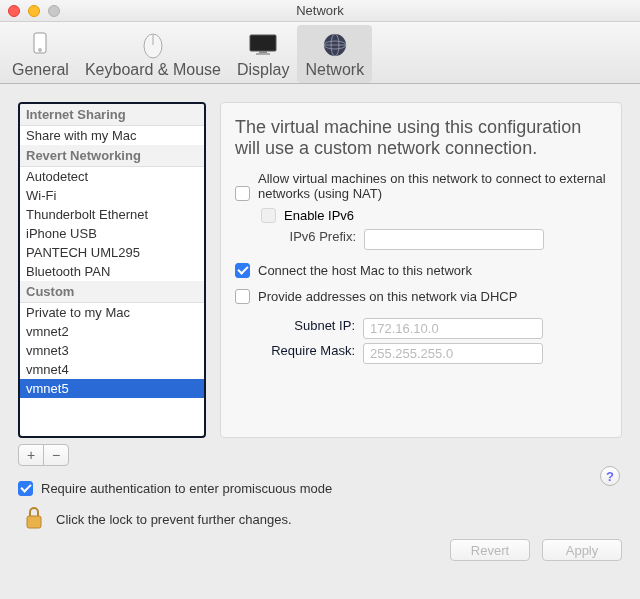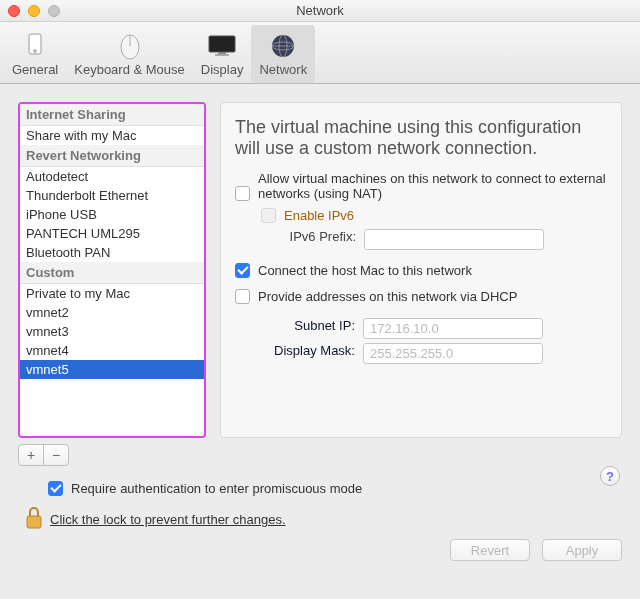--- a/index.html
+++ b/index.html
@@ -34,33 +34,33 @@
     height: 62px;
     background: linear-gradient(#f6f6f6, #e6e6e6);
     border-bottom: 1px solid #b8b8b8;
     display: flex;
     align-items: center;
     padding: 0 4px;
   }
   .tool {
     display:flex; flex-direction:column; align-items:center; justify-content:center;
     height:58px; padding:0 8px; border-radius:4px; margin-top:2px;
-    font-size:13px; color:#555;
+    font-size:16px; color:#555;
   }
   .tool.selected { background:#dcdcdc; }
   .tool .gly { width:32px; height:32px; display:flex; align-items:center; justify-content:center; }
 
   .content {
     display:flex;
     padding: 18px 18px 6px 18px;
     gap: 14px;
   }
   .sidebar-wrap { width: 188px; }
   .sidebar {
-    border: 2px solid #d946ef;
+    border: 2px solid #0f172a;
     border-radius: 4px;
     background: #fff;
     height: 336px;
     overflow: hidden;
   }
   .sb-hdr {
     background:#f2f2f2; color:#777; font-weight:600;
     padding: 3px 6px; border-bottom:1px solid #e0e0e0;
     font-size:13px;
   }
@@ -86,21 +86,21 @@
     border:1px solid #d9d9d9;
     border-radius:4px;
     padding: 14px 14px 20px 14px;
     height: 336px;
     position:relative;
   }
   .desc { color:#555; font-size:18px; margin-bottom:12px; }
   .row { display:flex; align-items:flex-end; gap:8px; margin:6px 0; }
   .row.indent { margin-left: 26px; }
   .row label { font-size:13px; color:#333; }
-  .row.disabled label { color:#a16207; }
+  .row.disabled label { color:#000000; }
   input[type="checkbox"]{
     width:15px; height:15px; appearance:none; border:1px solid #b0b0b0;
     border-radius:3px; background:#fff; position:relative; flex:none; margin-top:1px;
   }
   input[type="checkbox"]:checked{ background:#2f7bf6; border-color:#2f7bf6;}
   input[type="checkbox"]:checked::after{
     content:""; position:absolute; left:4px; top:0px; width:4px; height:8px;
     border:solid #fff; border-width:0 2px 2px 0; transform:rotate(45deg);
   }
   input[type="checkbox"]:disabled{ background:#f0f0f0; border-color:#d7d7d7;}
@@ -114,22 +114,22 @@
   .field-row.disabled input[type="text"]{ color:#bbb; }
 
   .helpbtn{
     width:20px;height:20px;border-radius:50%;border:1px solid #b8b8b8;
     background:linear-gradient(#fff,#eee); color:#6a6aff; font-weight:bold;
     display:flex;align-items:center;justify-content:center;font-size:13px;
     position:absolute; right:20px; top:466px;
   }
 
   .footer { padding: 4px 18px 12px 18px; }
-  .footer .authrow{ display:flex; align-items:center; gap:8px; margin-top:4px;margin-left:30px; }
-  .footer .lockrow{ display:flex; align-items:center; gap:4px; margin-top:8px; margin-left:4px;text-decoration:underline;}
+  .footer .authrow{ display:flex; align-items:center; gap:8px; margin-top:4px; }
+  .footer .lockrow{ display:flex; align-items:center; gap:10px; margin-top:8px; margin-left:4px;}
   .footer .btns { display:flex; justify-content:flex-end; gap:12px; margin-top:4px;}
   .footer .btns button{
     width:80px; height:22px; border:1px solid #c8c8c8; border-radius:4px;
     background:linear-gradient(#fdfdfd,#f1f1f1); color:#b8b8b8; font-size:13px;
   }
 </style>
 </head>
 <body>
 
 <div class="titlebar">
@@ -183,20 +183,21 @@
   </div>
 </div>
 
 <div class="content">
   <div class="sidebar-wrap">
     <div class="sidebar" id="sidebar">
         <div class="sb-hdr">Internet Sharing</div>
         <div class="sb-item">Share with my Mac</div>
         <div class="sb-hdr">Revert Networking</div>
         <div class="sb-item">Autodetect</div>
+        <div class="sb-item">Wi-Fi</div>
         <div class="sb-item">Thunderbolt Ethernet</div>
         <div class="sb-item">iPhone USB</div>
         <div class="sb-item">PANTECH UML295</div>
         <div class="sb-item">Bluetooth PAN</div>
         <div class="sb-hdr">Custom</div>
         <div class="sb-item">Private to my Mac</div>
         <div class="sb-item">vmnet2</div>
         <div class="sb-item">vmnet3</div>
         <div class="sb-item">vmnet4</div>
         <div class="sb-item sel">vmnet5</div>
@@ -230,21 +231,21 @@
 
     <div class="row" style="margin-top:10px;">
       <input type="checkbox" id="cb-dhcp" style="">
       <label>Provide addresses on this network via DHCP</label>
     </div>
     <div class="field-row disabled" style="margin-top:14px;">
       <span class="lbl">Subnet IP:</span>
       <input type="text" disabled="" value="172.16.10.0" style="">
     </div>
     <div class="field-row disabled">
-      <span class="lbl">Display Mask:</span>
+      <span class="lbl">Require Mask:</span>
       <input type="text" disabled="" value="255.255.255.0" style="">
     </div>
   </div>
 </div>
 
 <div class="helpbtn">?</div>
 
 <div class="footer">
   <div class="authrow">
     <input type="checkbox" id="cb-auth" checked="" style="">

